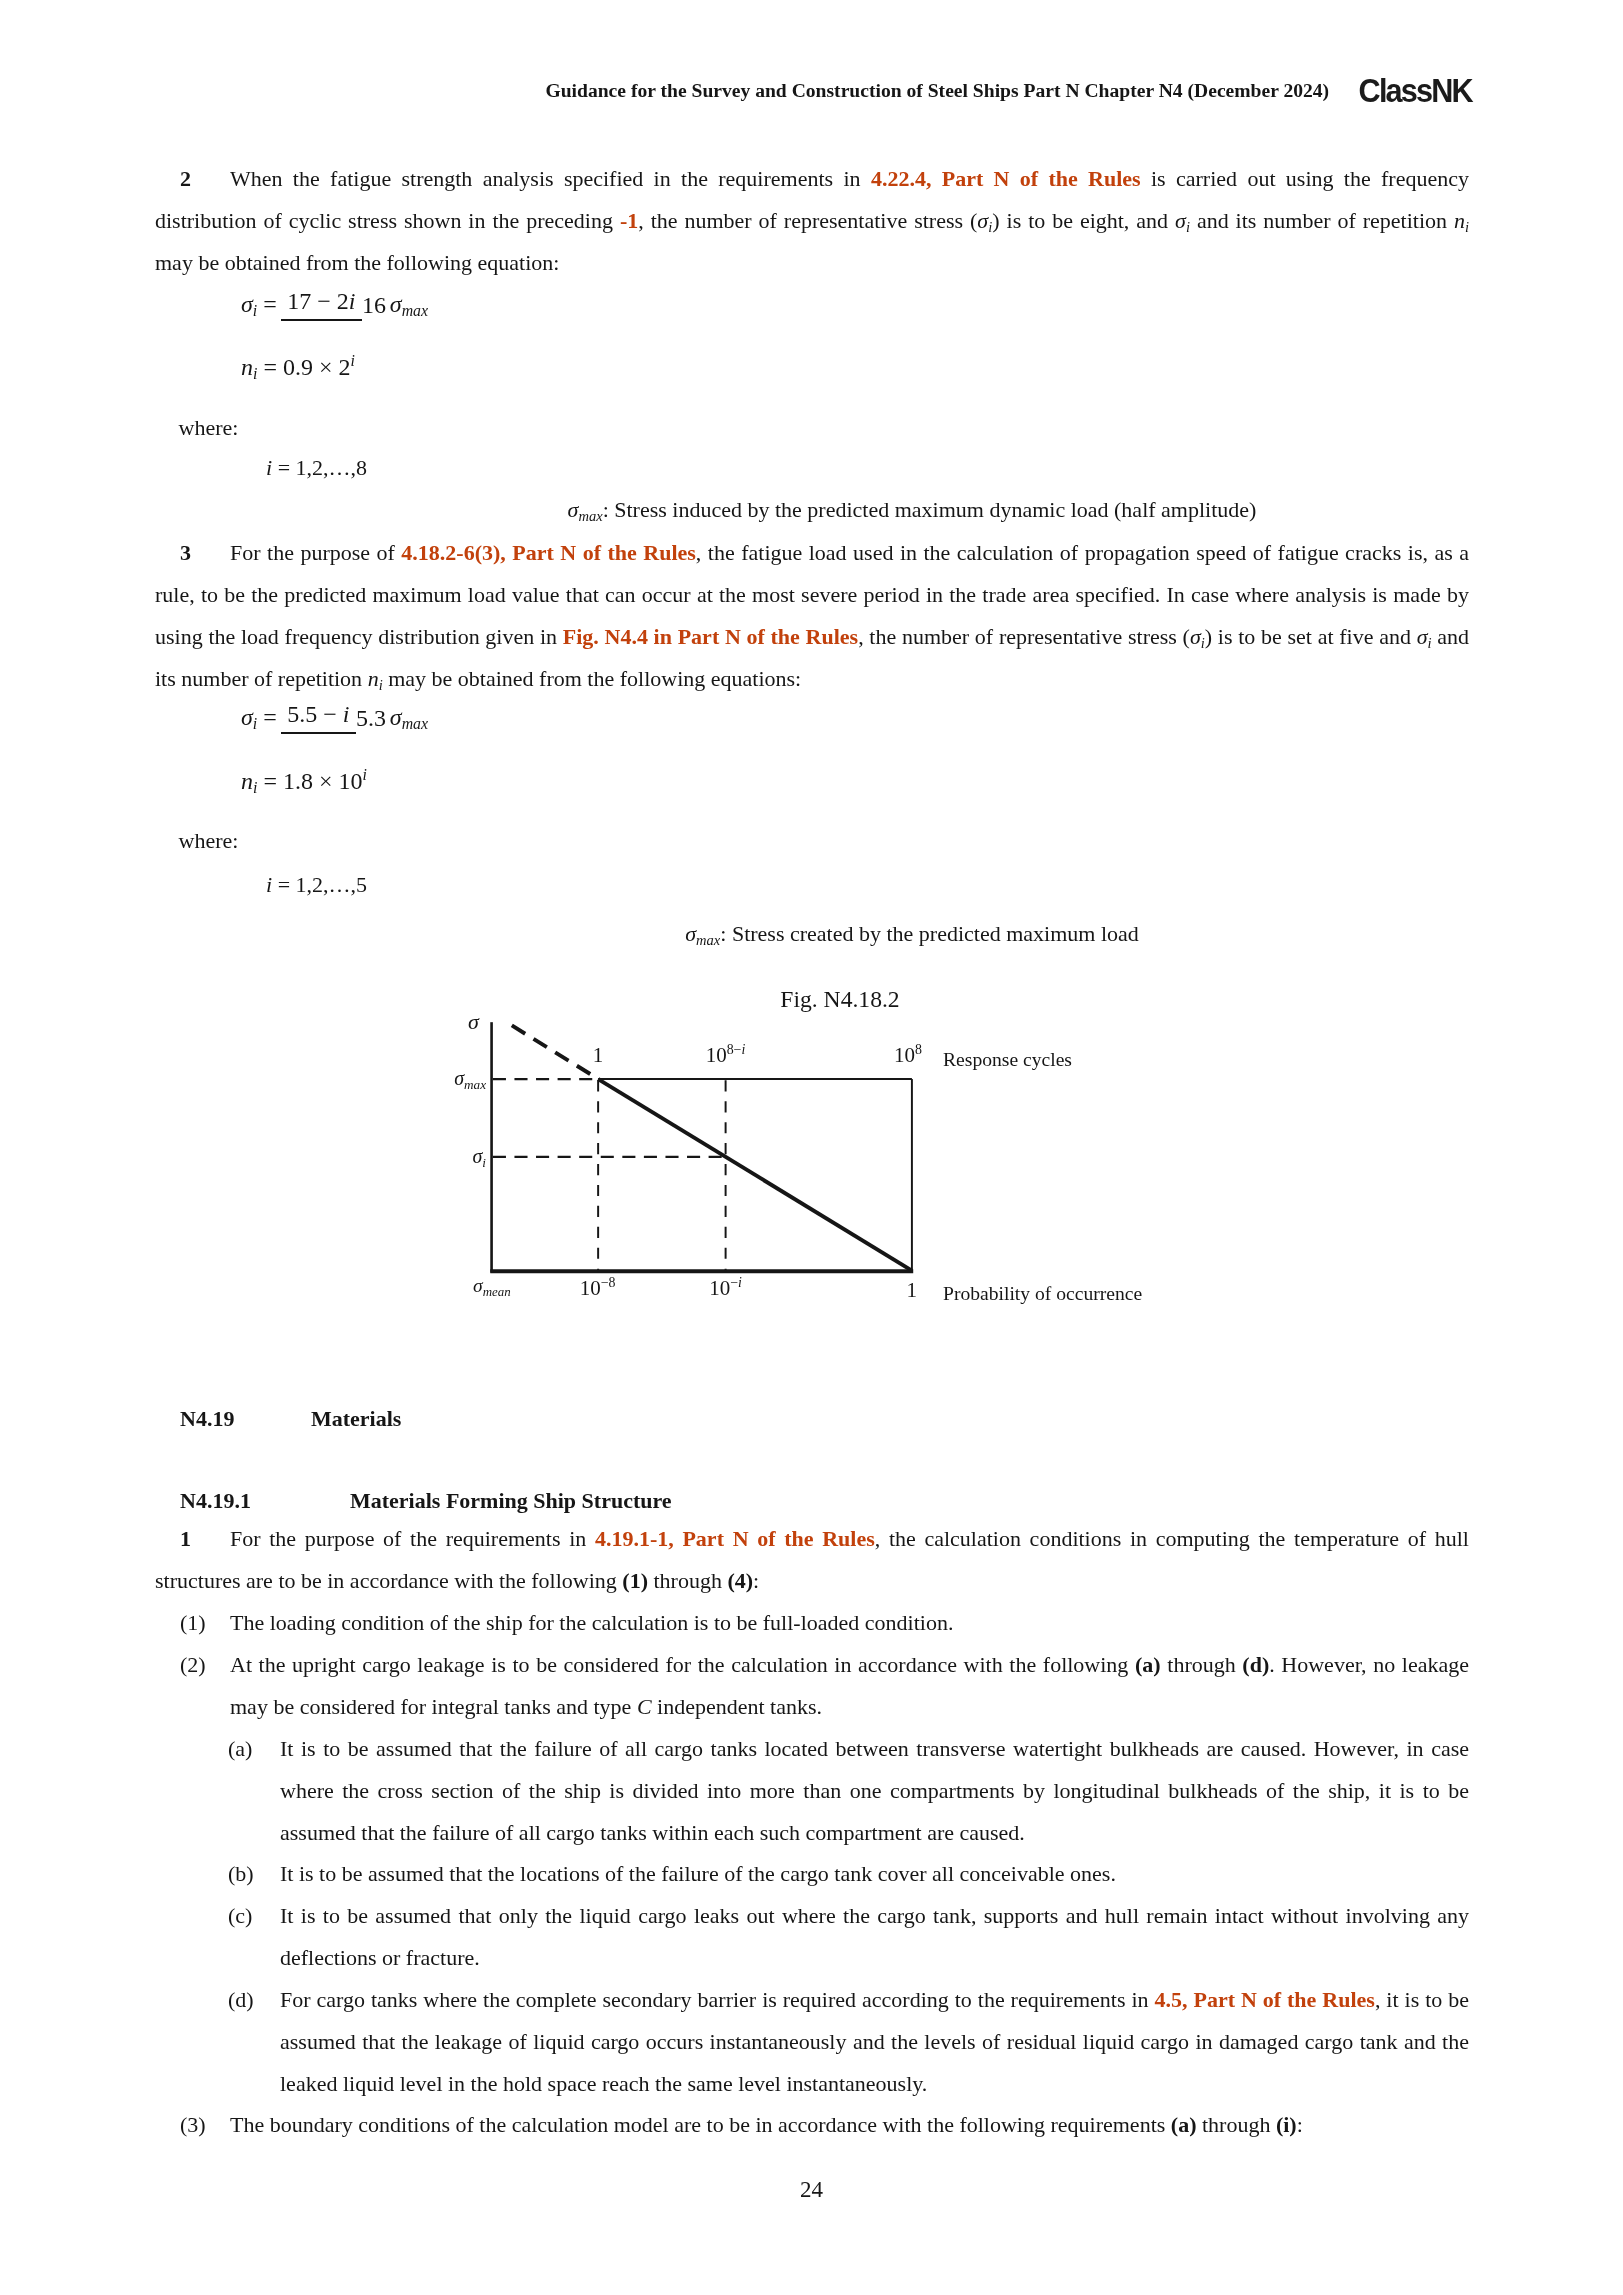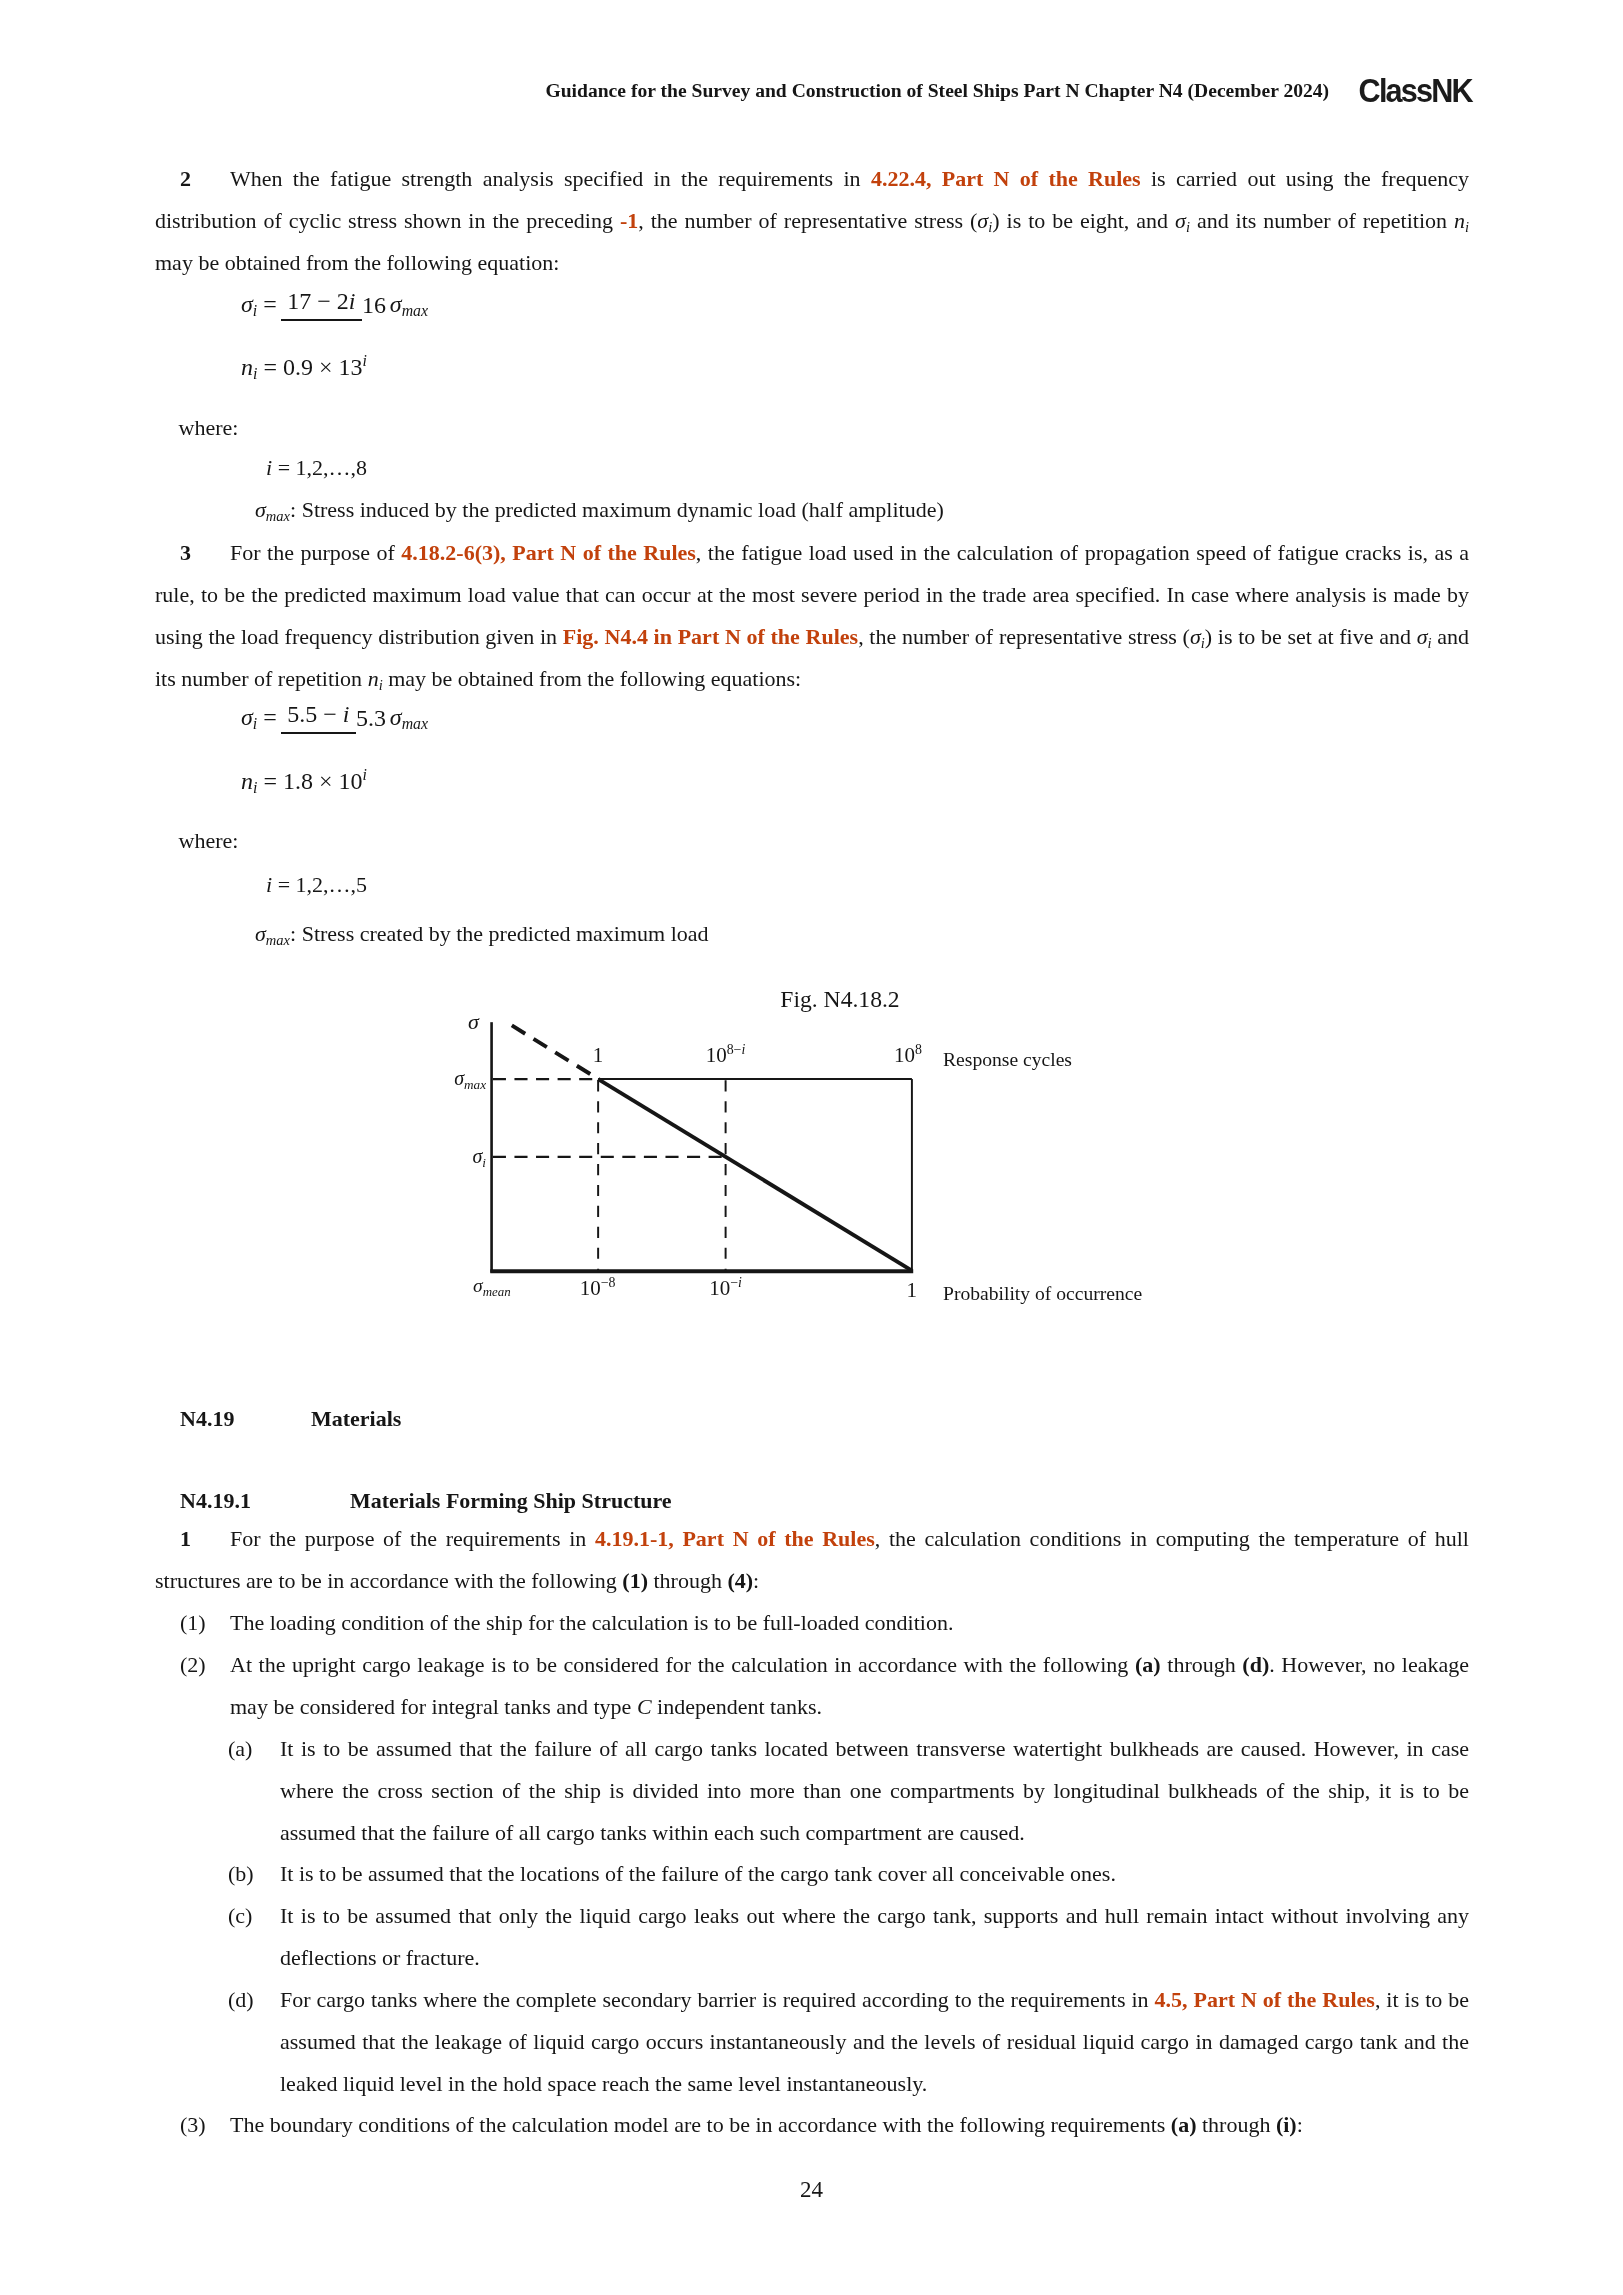--- a/index.html
+++ b/index.html
@@ -15,21 +15,21 @@
   .li{display:flex;}
   .li .mk{flex:0 0 50px;margin-left:25px;}
   .li .bd{flex:1;text-align:justify;}
   .li2 .mk{flex:0 0 52px;margin-left:73px;}
   .heading{font-weight:bold;}
   .hnum{display:inline-block;box-sizing:border-box;padding-left:25px;}
   .hnum.w1{width:156px;}
   .hnum.w2{width:195px;}
   .wherelbl{margin-left:23.6px;}
   .iline{margin-left:111px;}
-  .sigline{margin-left:100px;}
+  .sigline{margin-left:100px;text-align:center;}
   .equation{margin-left:86px;display:flex;align-items:center;font-size:24px;line-height:29px;font-family:Liberation Serif, serif;}
   .frac{display:inline-flex;flex-direction:row;align-items:center;margin:0 3.9px;}
   .frac .num{padding:0 6.5px 3.3px;border-bottom:2.6px solid #161616;}
   .frac .den{padding-top:2.6px;}
   sub{font-size:0.66em;font-style:italic;vertical-align:-0.28em;line-height:0;}
   sup{font-size:0.66em;vertical-align:0.6em;line-height:0;font-style:normal;}
   sup.seg-i{font-style:italic;}
   .seg-b{font-weight:700;}
   .seg-l{font-weight:700;color:#c2410c;}
   .seg-i{font-style:italic;}
@@ -62,21 +62,21 @@
   <div class="abs textcol equation" style="top:287px">
     <span><span class="seg-i">σ</span><sub>i</sub><span> = </span></span>
     <span class="frac">
       <span class="num"><span>17 − 2</span><span class="seg-i">i</span></span>
       <span class="den"><span>16</span></span>
     </span>
     <span><span class="seg-i">σ</span><sub>max</sub></span>
   </div>
 
   <div class="abs textcol equation" style="top:353px">
-    <span><span class="seg-i">n</span><sub>i</sub><span> = 0.9 × 13</span><sup class="seg-i">i</sup></span>
+    <span><span class="seg-i">n</span><sub>i</sub><span> = 0.9 × 2</span><sup class="seg-i">i</sup></span>
   </div>
 
   <div class="abs textcol wherelbl" style="top:407px">where:</div>
   <div class="abs textcol iline" style="top:447px"><span class="seg-i">i</span><span> = 1,2,…,8</span></div>
   <div class="abs textcol sigline" style="top:489px"><span class="seg-i">σ</span><sub>max</sub><span>: Stress induced by the predicted maximum dynamic load (half amplitude)</span></div>
 
   <div class="abs textcol para" style="top:532px">
     <span class="pnum">3</span><span><span>For the purpose of </span><span class="seg-l">4.18.2-6(3), Part N of the Rules</span><span>, the fatigue load used in the calculation of propagation speed of fatigue cracks is, as a rule, to be the predicted maximum load value that can occur at the most severe period in the trade area specified. In case where analysis is made by using the load frequency distribution given in </span><span class="seg-l">Fig. N4.4 in Part N of the Rules</span><span>, the number of representative stress (</span><span class="seg-i">σ</span><sub>i</sub><span>) is to be set at five and </span><span class="seg-i">σ</span><sub>i</sub><span> and its number of repetition </span><span class="seg-i">n</span><sub>i</sub><span> may be obtained from the following equations:</span></span>
   </div>
 

